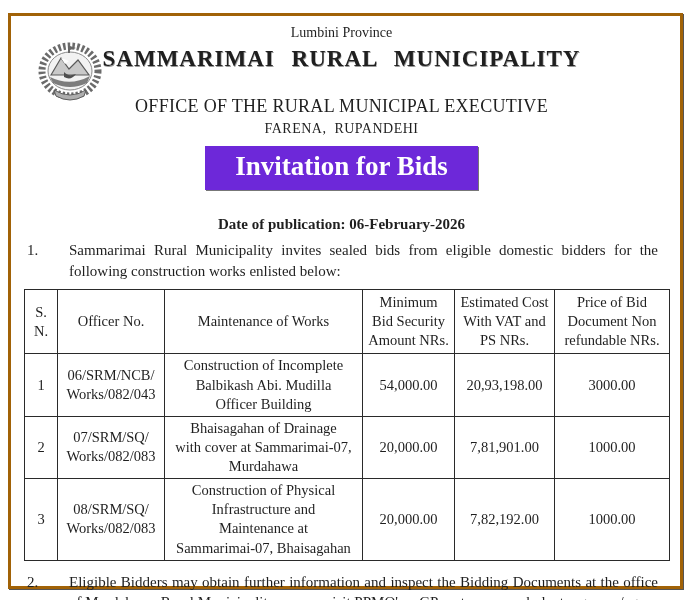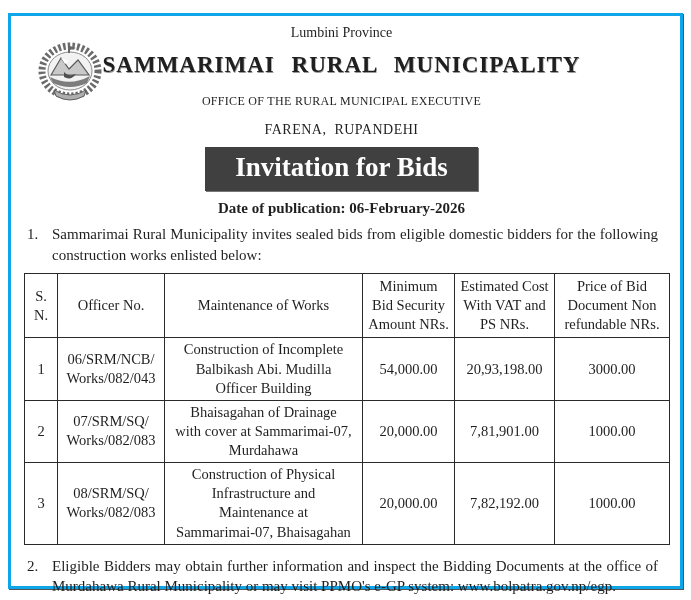--- a/index.html
+++ b/index.html
@@ -11,85 +11,86 @@
   .page {
     position: relative;
     width: 691px;
     height: 600px;
     background: #ffffff;
     overflow: hidden;
   }
   .frame {
     position: absolute;
     left: 8px; top: 13px; right: 8px; bottom: 11px;
-    border: 3px solid #0ea5e9;
+    border: 3px solid #a16207;
     box-shadow: 1px 1px 0 #555;
     background: #fff;
     box-sizing: border-box;
     padding: 7px 20px 0 12px;
   }
   .center { text-align: center; }
   .province {
     font-size: 14px;
     margin-top: 2px;
   }
   .emblem-wrap {
     position: absolute;
     left: 27px; top: 24px;
     width: 64px; height: 66px;
   }
   .muni-title {
     font-size: 23px;
     font-weight: bold;
     letter-spacing: 1px;
     word-spacing: 10px;
-    margin-top: 11px;
+    margin-top: 5px;
     text-shadow: 0.6px 0.6px 0 #9a9a9a;
   }
   .office-title {
-    font-size: 12px;
-    margin-top: 16px;
+    font-size: 18px;
+    margin-top: 24px;
     letter-spacing: 0.3px;
   }
   .location-line {
     font-size: 14px;
-    margin-top: 13px;
+    margin-top: 4px;
     letter-spacing: 0.5px;
     word-spacing: 4px;
   }
   .banner-row { margin-top: 9px; text-align: center; }
   .banner {
     display: inline-block;
-    background: #404040;
+    background: #6d28d9;
     color: #ffffff;
     font-size: 27px;
     font-weight: bold;
     padding: 5px 30px 8px 30px;
     min-width: 210px;
     box-shadow: 1px 1px 0 #777;
   }
   .pub-date {
     font-size: 15px;
     font-weight: bold;
-    margin-top: 9px;
+    margin-top: 26px;
   }
   .clause {
     display: flex;
     margin-top: 7px;
     font-size: 15px;
     line-height: 1.38;
     padding: 0 2px;
   }
   .clause .num {
     flex: 0 0 25px;
     padding-left: 2px;
   }
   .clause .txt {
     flex: 1;
     text-align: justify;
+    margin-left: 17px;
   }
   table.bids {
     margin-top: 8px;
     margin-left: 1px;
     width: 645px;
     border-collapse: collapse;
     table-layout: fixed;
     font-size: 14.5px;
   }
   table.bids th, table.bids td {

